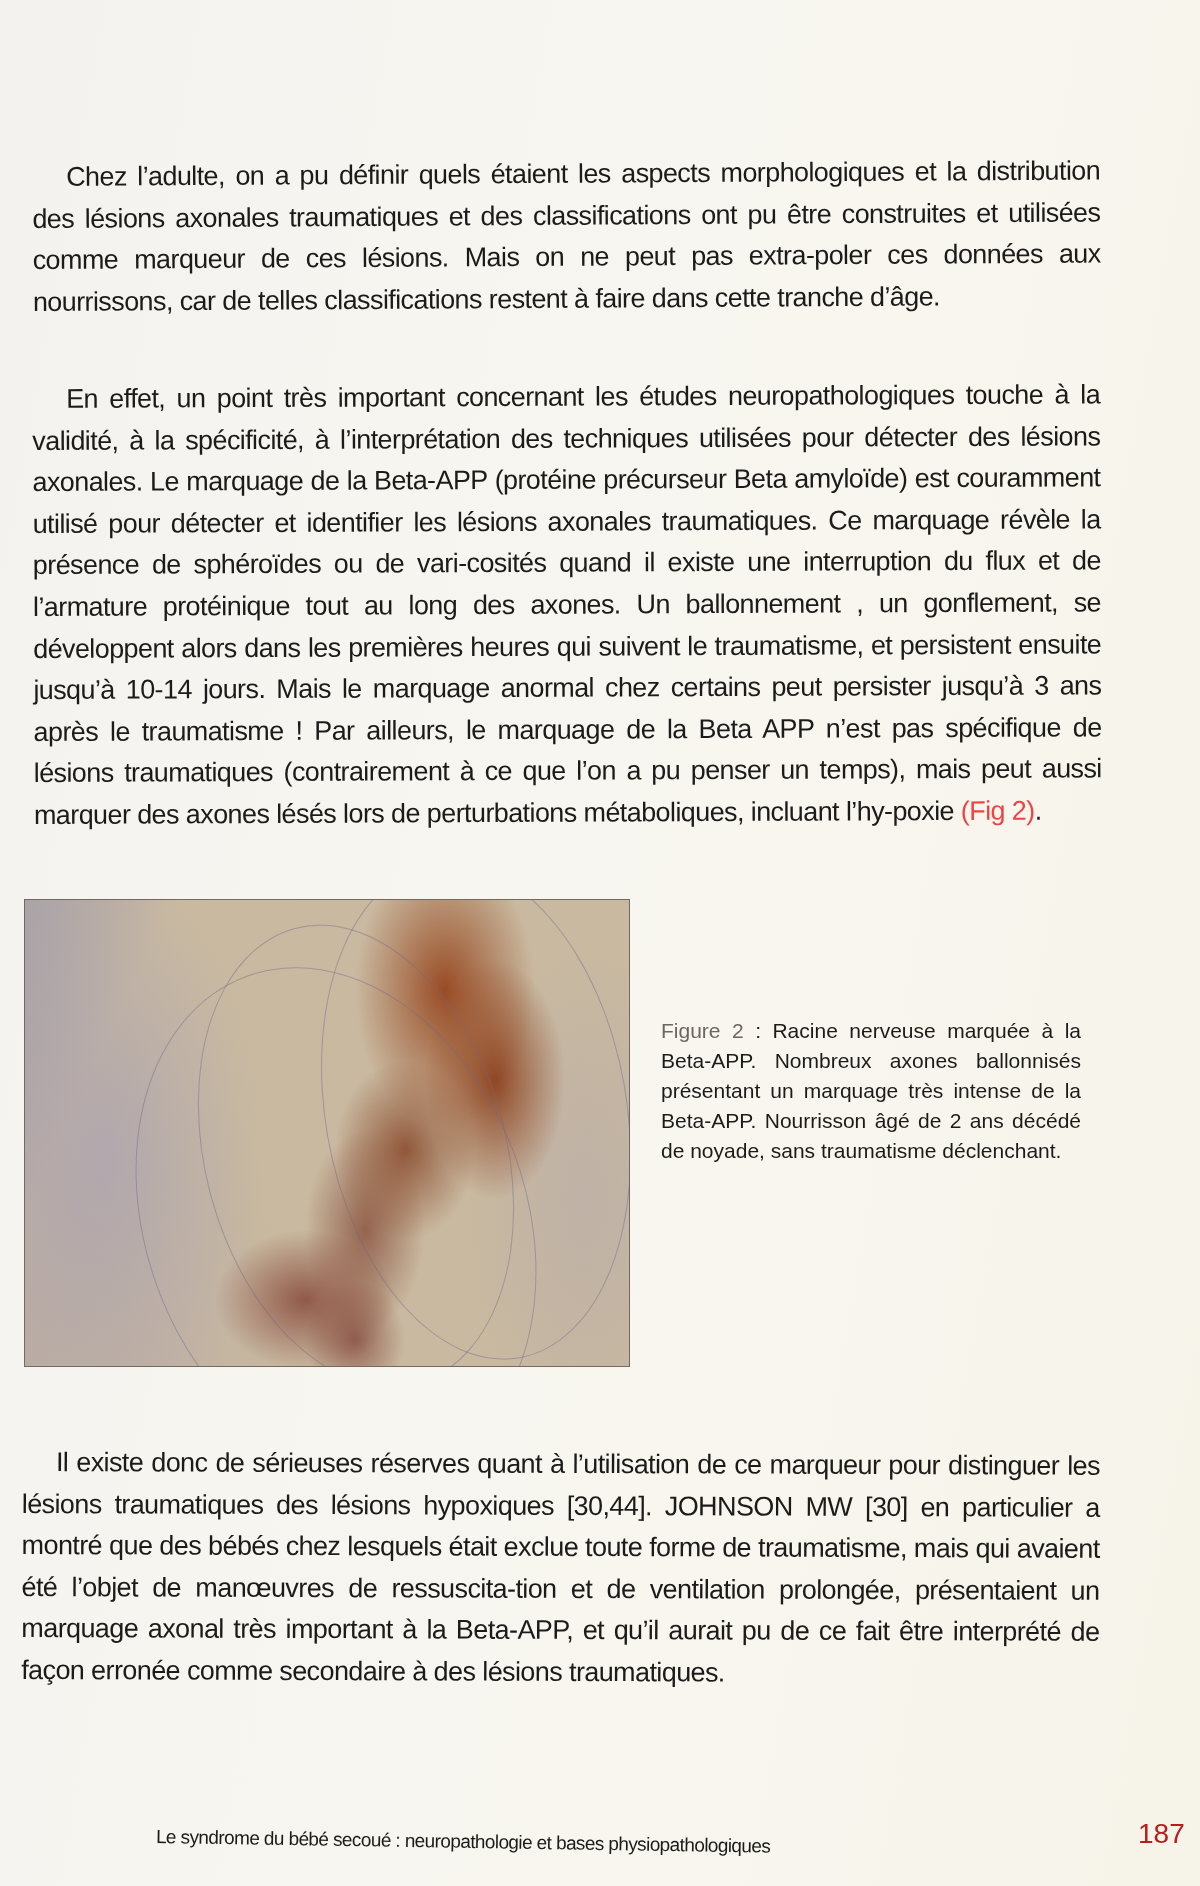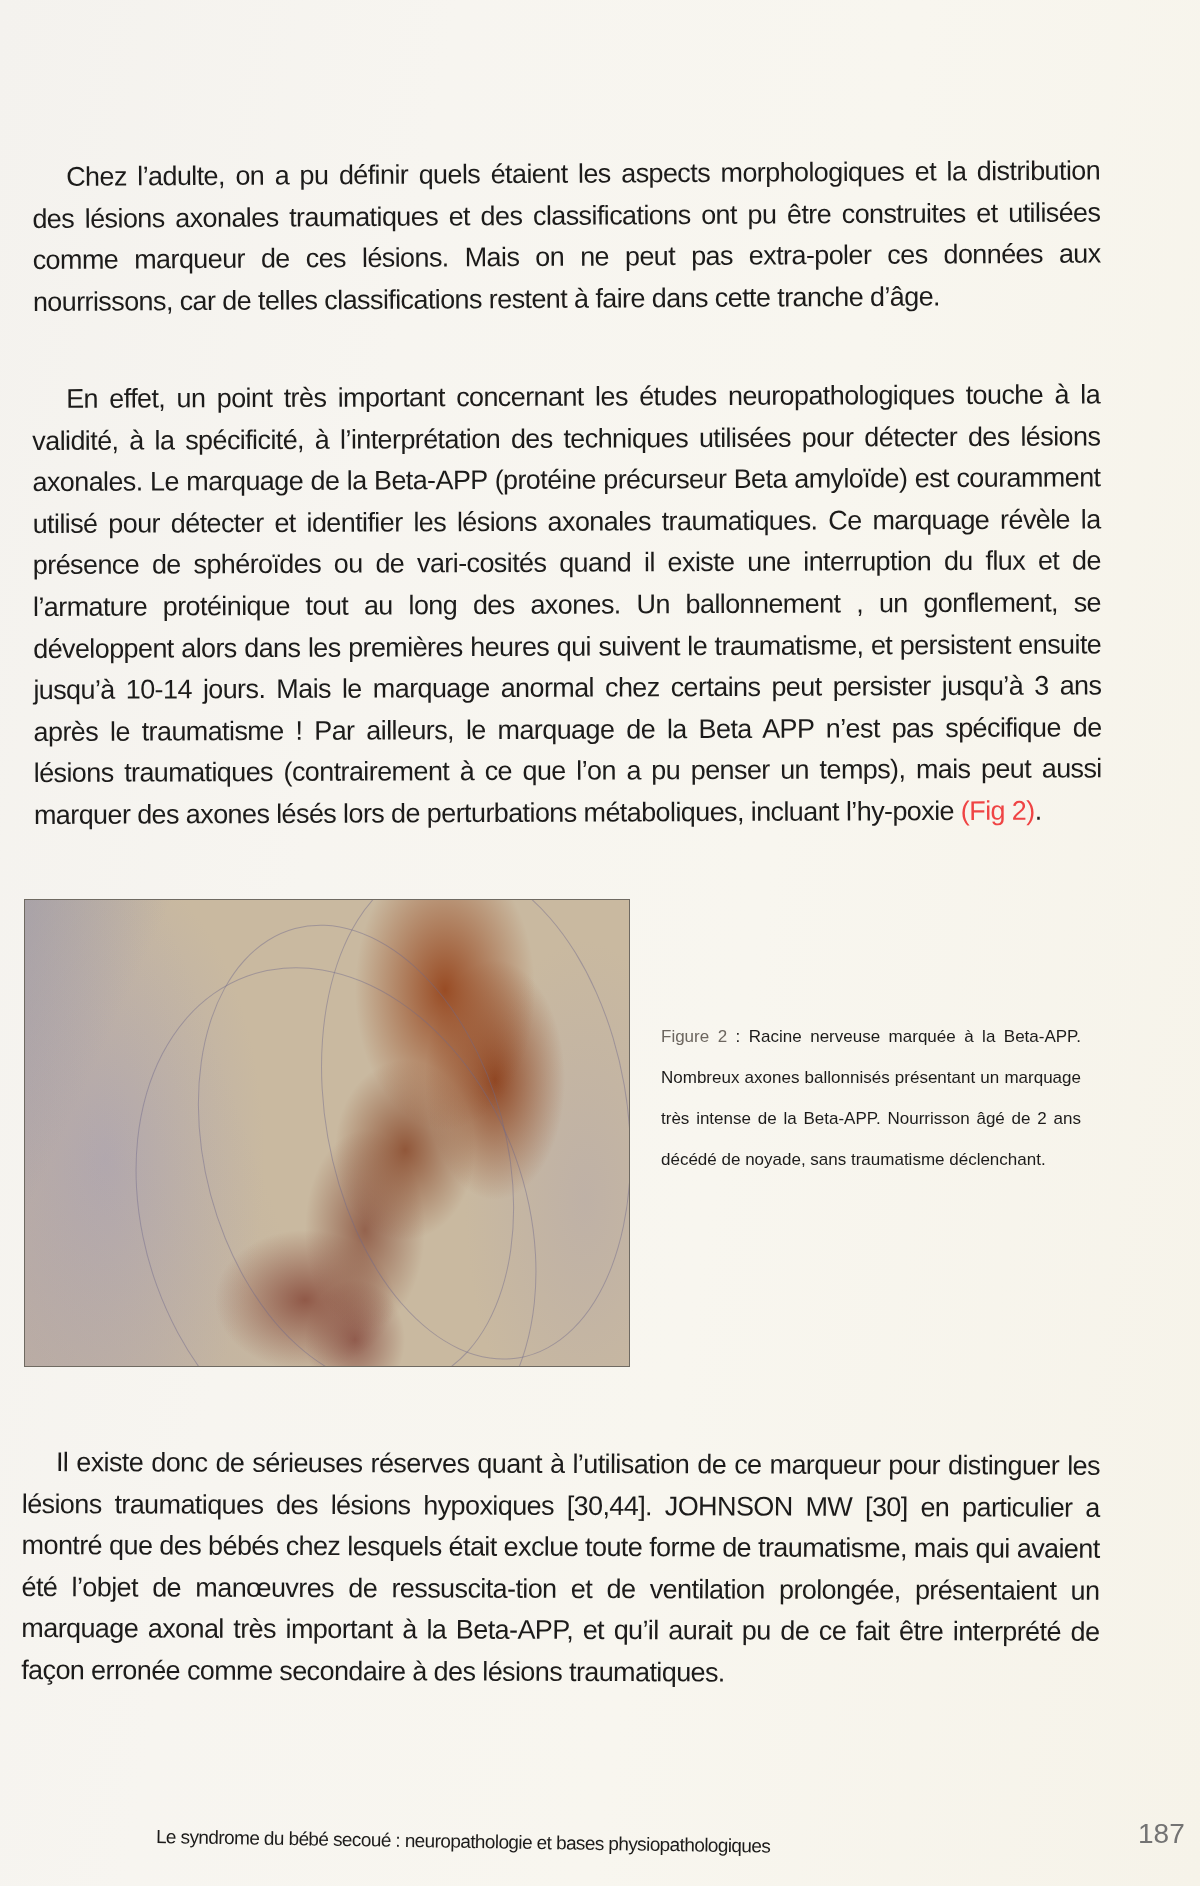--- a/index.html
+++ b/index.html
@@ -70,22 +70,22 @@
     .figure-photo .fold-1 { left: 120px; top: 60px; width: 380px; height: 520px; transform: rotate(-20deg); }
     .figure-photo .fold-2 { left: 180px; top: 20px; width: 300px; height: 470px; transform: rotate(-15deg); }
     .figure-photo .fold-3 { left: 300px; top: -40px; width: 300px; height: 500px; transform: rotate(-10deg); }
 
     .caption {
       position: absolute;
       left: 661px;
       top: 1016px;
       width: 420px;
       font-family: "Liberation Sans", sans-serif;
-      font-size: 17px;
-      line-height: 41px;
+      font-size: 21px;
+      line-height: 30px;
       text-align: justify;
       color: #1c1b1a;
     }
     .caption .caption-label { color: #6c665f; }
 
     .footer-title {
       position: absolute;
       left: 156px;
       top: 1826px;
       font-family: "Liberation Sans", sans-serif;
@@ -94,21 +94,21 @@
       color: #1c1b1a;
       transform: rotate(0.9deg);
       transform-origin: left center;
     }
     .page-number {
       position: absolute;
       left: 1138px;
       top: 1818px;
       font-family: "Liberation Sans", sans-serif;
       font-size: 28px;
-      color: #737373;
+      color: #b91c1c;
     }
   </style>
 </head>
 <body>
 
 <div class="page">
 
   <p class="para para-1">
     <span class="indent"></span><span>Chez l’adulte, on a pu définir quels étaient les aspects morphologiques et la distribution des lésions axonales traumatiques et des classifications ont pu être construites et utilisées comme marqueur de ces lésions. Mais on ne peut pas extra-poler ces données aux nourrissons, car de telles classifications restent à faire dans cette tranche d’âge.</span>
   </p>

